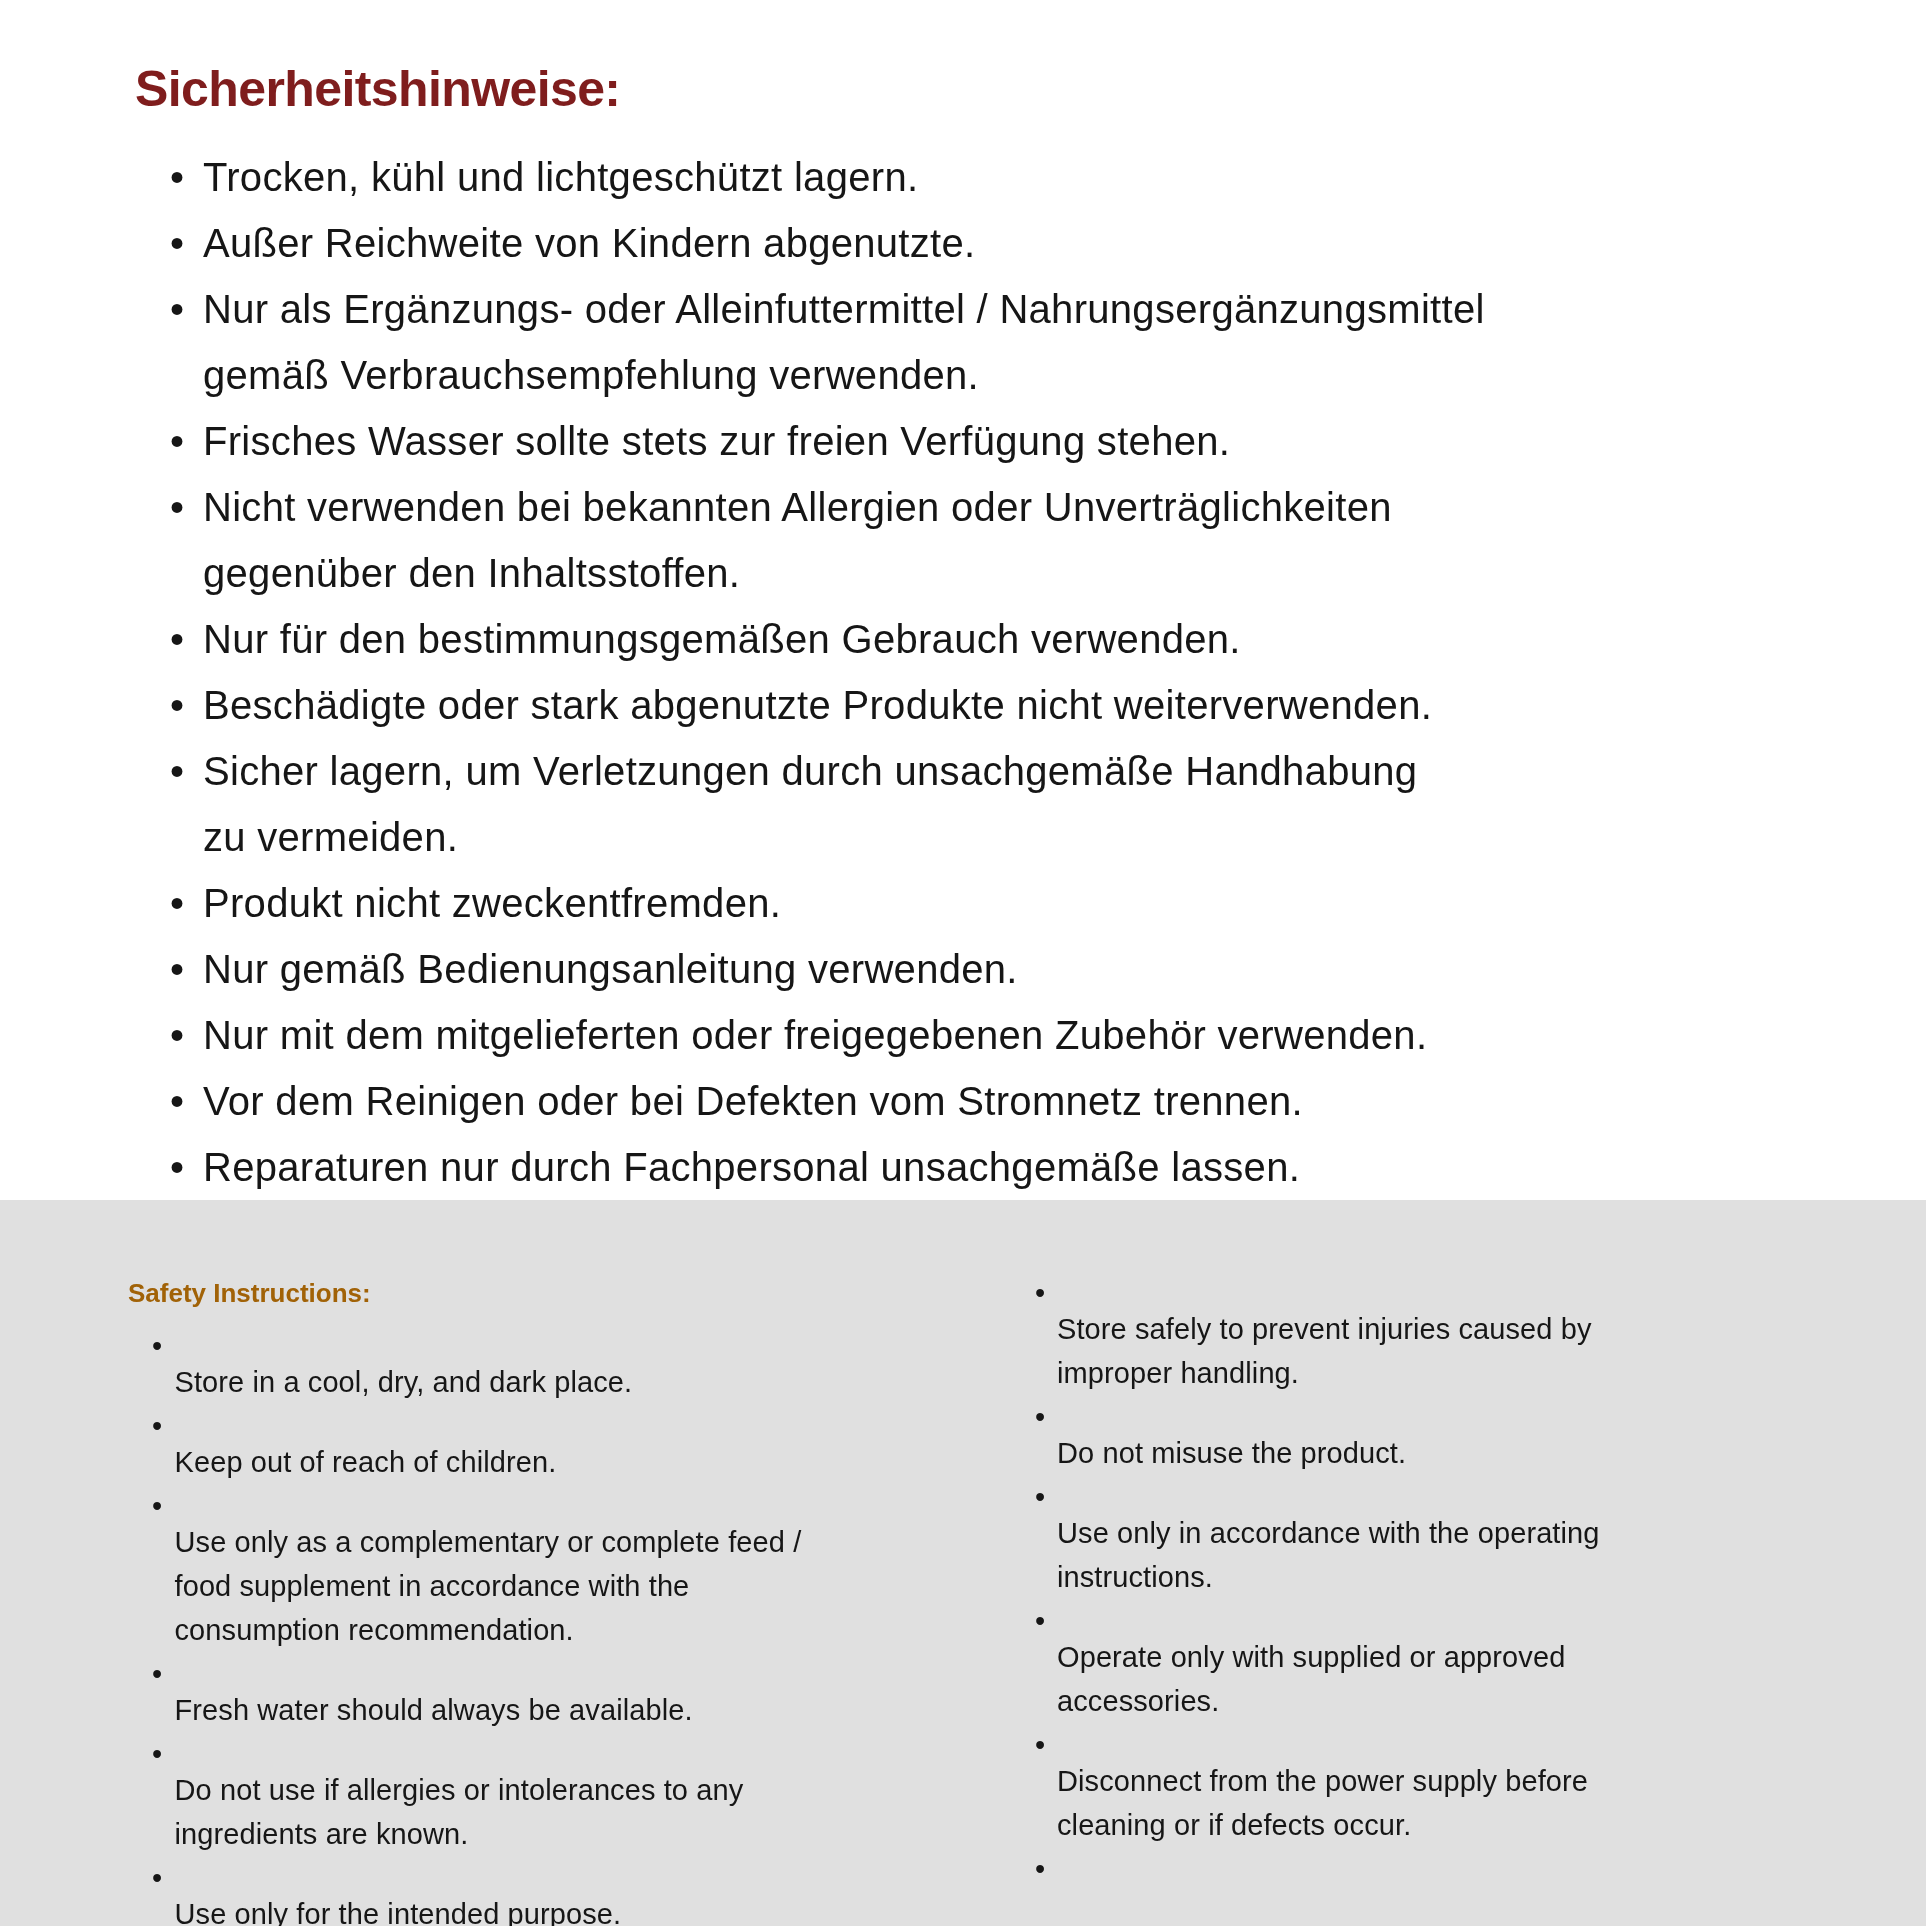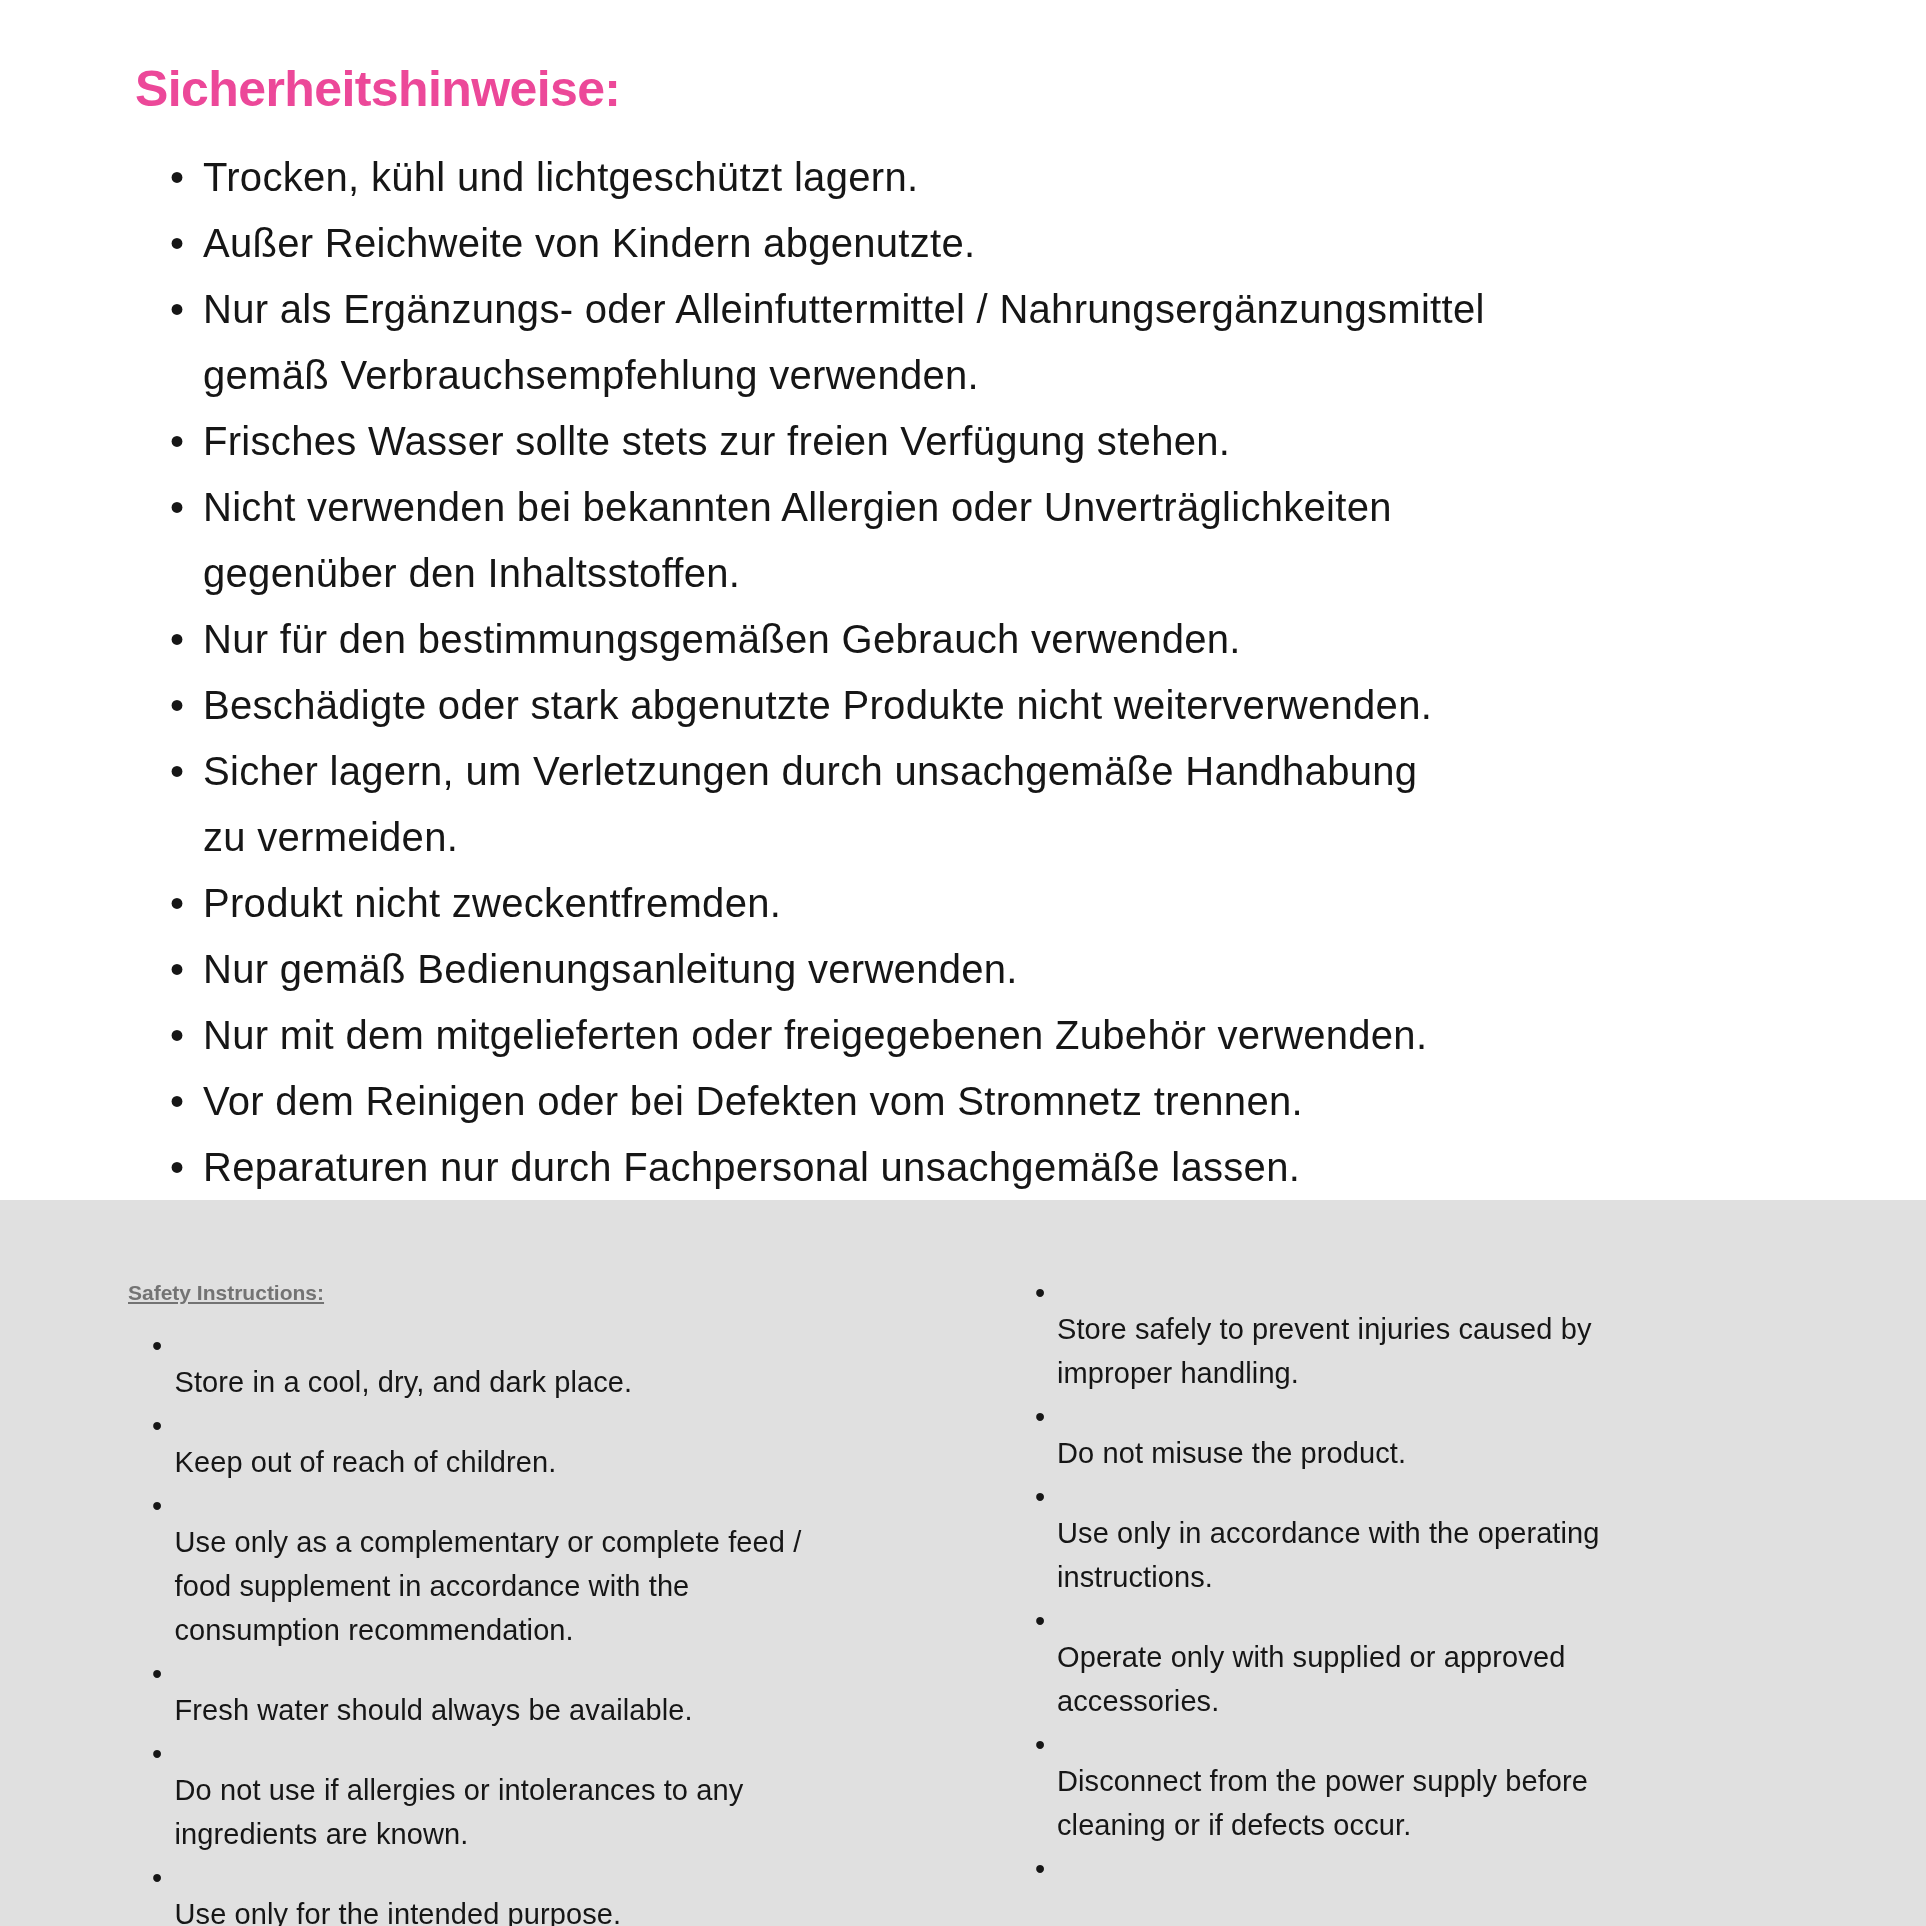--- a/index.html
+++ b/index.html
@@ -26,21 +26,21 @@
     box-sizing: border-box;
     height: 1289px;
     padding: 64px 39px 0 135px;
     background: #ffffff;
   }
   .german-heading {
     margin: 0 0 29.5px 0;
     font-size: 50px;
     line-height: 50px;
     font-weight: 700;
-    color: #ec4899;
+    color: #7f1d1d;
     letter-spacing: -0.6px;
   }
   .bullet-list {
     margin: 0;
     padding: 0;
     list-style: none;
   }
   .german-section .bullet-list { margin-left: 35px; }
   .bullet-item {
     display: flex;
@@ -73,25 +73,24 @@
     box-sizing: border-box;
     width: 907px;
     flex: 0 0 auto;
   }
   .col-right {
     flex: 1 1 auto;
     min-width: 0;
   }
   .english-heading {
     margin: 0 0 9.6px 0;
-    font-size: 21px;
+    font-size: 26px;
     line-height: 44px;
     font-weight: 700;
-    color: #737373;
-    text-decoration: underline;
+    color: #a16207;
   }
   .col-left .bullet-list { margin-left: 24px; }
   .english-section .bullet-item {
     font-size: 29px;
     line-height: 44px;
   }
   .col-left .bullet-dot { width: 22.5px; }
   .col-right .bullet-dot { width: 22px; }
   .english-section .bullet-text { letter-spacing: 0.1px; margin-top: 36px; }
 </style>

